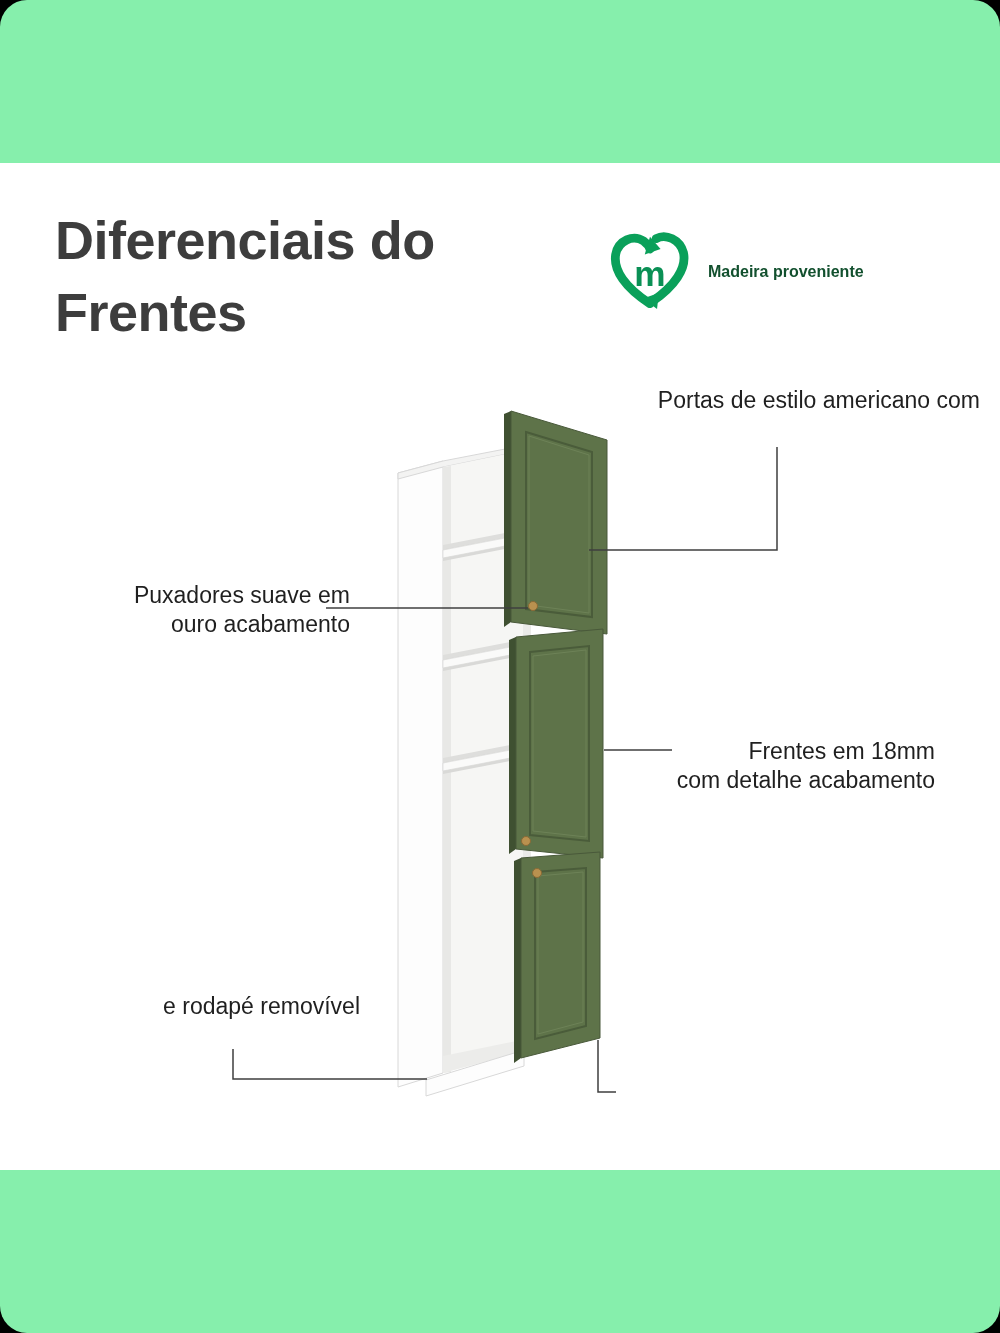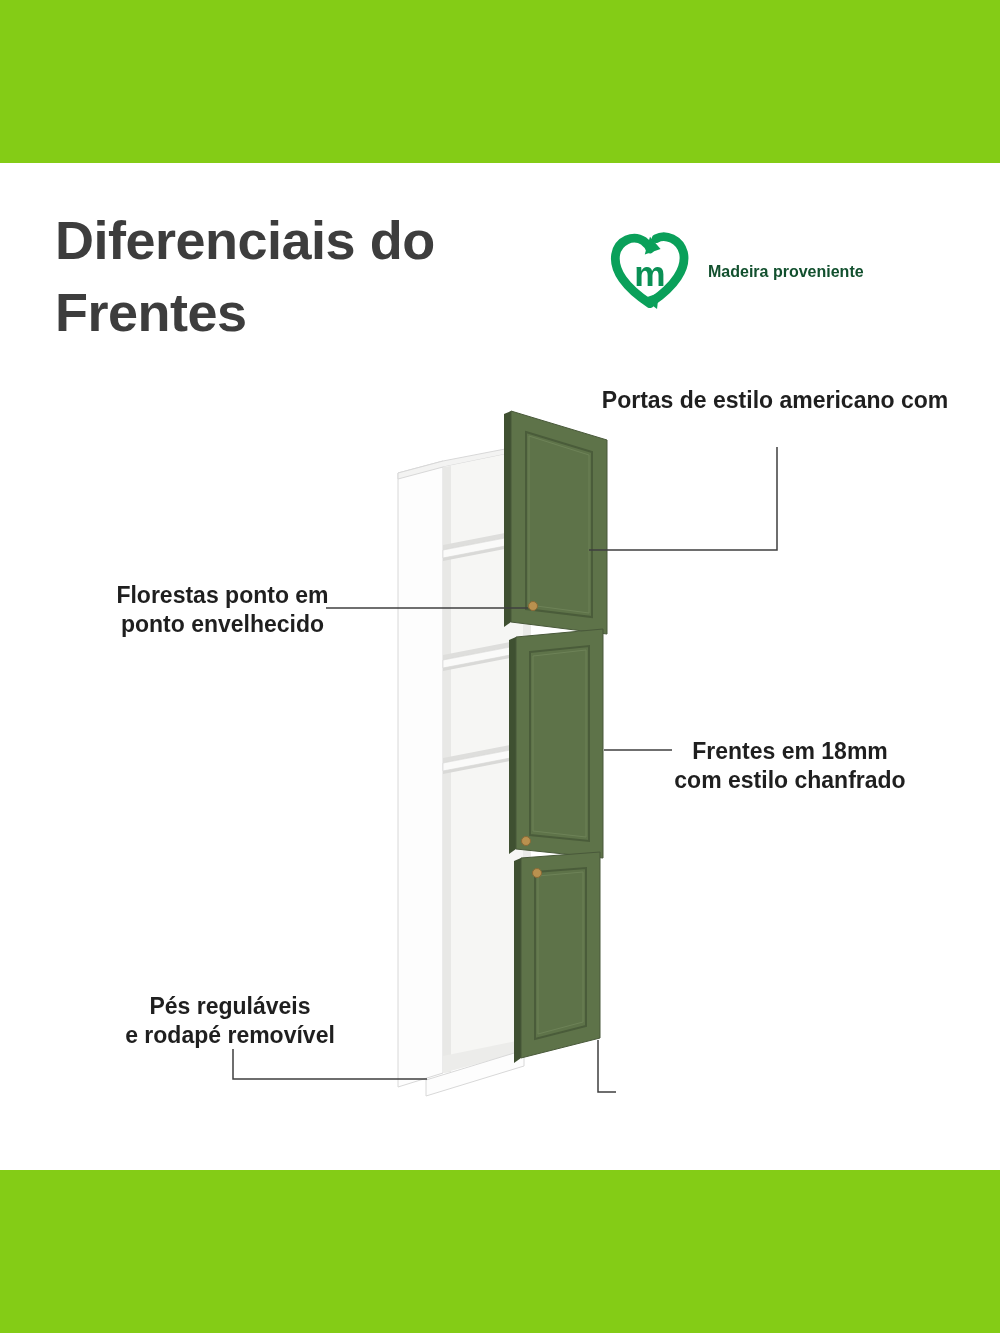--- a/index.html
+++ b/index.html
@@ -1,39 +1,40 @@
 <!DOCTYPE html>
 <html><head>
 <meta charset="utf-8">
 <style>
   html,body{margin:0;padding:0;background:#000;}
   .canvas{
     position:relative;width:1000px;height:1333px;margin:0 auto;
-    background:#84cc16;overflow:hidden;
+    background:#86efac;overflow:hidden;
     font-family:"Liberation Sans",sans-serif;
+    border-radius:27px;
   }
   .content{
     position:absolute;left:0;top:163px;width:1000px;height:1007px;
     background:#ffffff;
   }
   .abs{position:absolute;}
   .page-title{
     left:55px;top:205px;width:560px;
     font-size:54px;font-weight:700;color:#3d3d3d;line-height:1.33;
     letter-spacing:-0.5px;
   }
   .eco-badge{
     left:606px;top:226px;width:380px;height:92px;
     display:flex;align-items:center;gap:14px;
   }
   .eco-badge .badge-text{
     font-size:16px;font-weight:700;color:#12502e;line-height:1.35;
   }
   .callout{
-    font-size:23px;color:#1f1f1f;text-align:center;line-height:1.26;font-weight:bold;
+    font-size:23px;color:#1f1f1f;text-align:right;line-height:1.26;
   }
   .c-doors  {left:570px;top:386px;width:410px;}
   .c-handles{left:95px; top:581px;width:255px;}
   .c-fronts {left:645px;top:737px;width:290px;}
   .c-feet   {left:100px;top:992px;width:260px;}
   .c-hinges {left:612px;top:1068px;width:250px;}
   .line{display:block;}
   svg.scene{position:absolute;left:0;top:0;pointer-events:none;}
 </style>
 </head>
@@ -129,30 +130,29 @@
     <div class="badge-text">
       <span class="line">Madeira proveniente</span>
     </div>
   </div>
 
   <div class="abs callout c-doors">
     <span class="line">Portas de estilo americano com</span>
   </div>
 
   <div class="abs callout c-handles">
-    <span class="line">Florestas ponto em</span>
-    <span class="line">ponto envelhecido</span>
+    <span class="line">Puxadores suave em</span>
+    <span class="line">ouro acabamento</span>
   </div>
 
   <div class="abs callout c-fronts">
     <span class="line">Frentes em 18mm</span>
-    <span class="line">com estilo chanfrado</span>
+    <span class="line">com detalhe acabamento</span>
   </div>
 
   <div class="abs callout c-feet">
-    <span class="line">Pés reguláveis</span>
     <span class="line">e rodapé removível</span>
   </div>
 
   <div class="abs callout c-hinges">
   </div>
 
 </div>
 
 </body></html>

